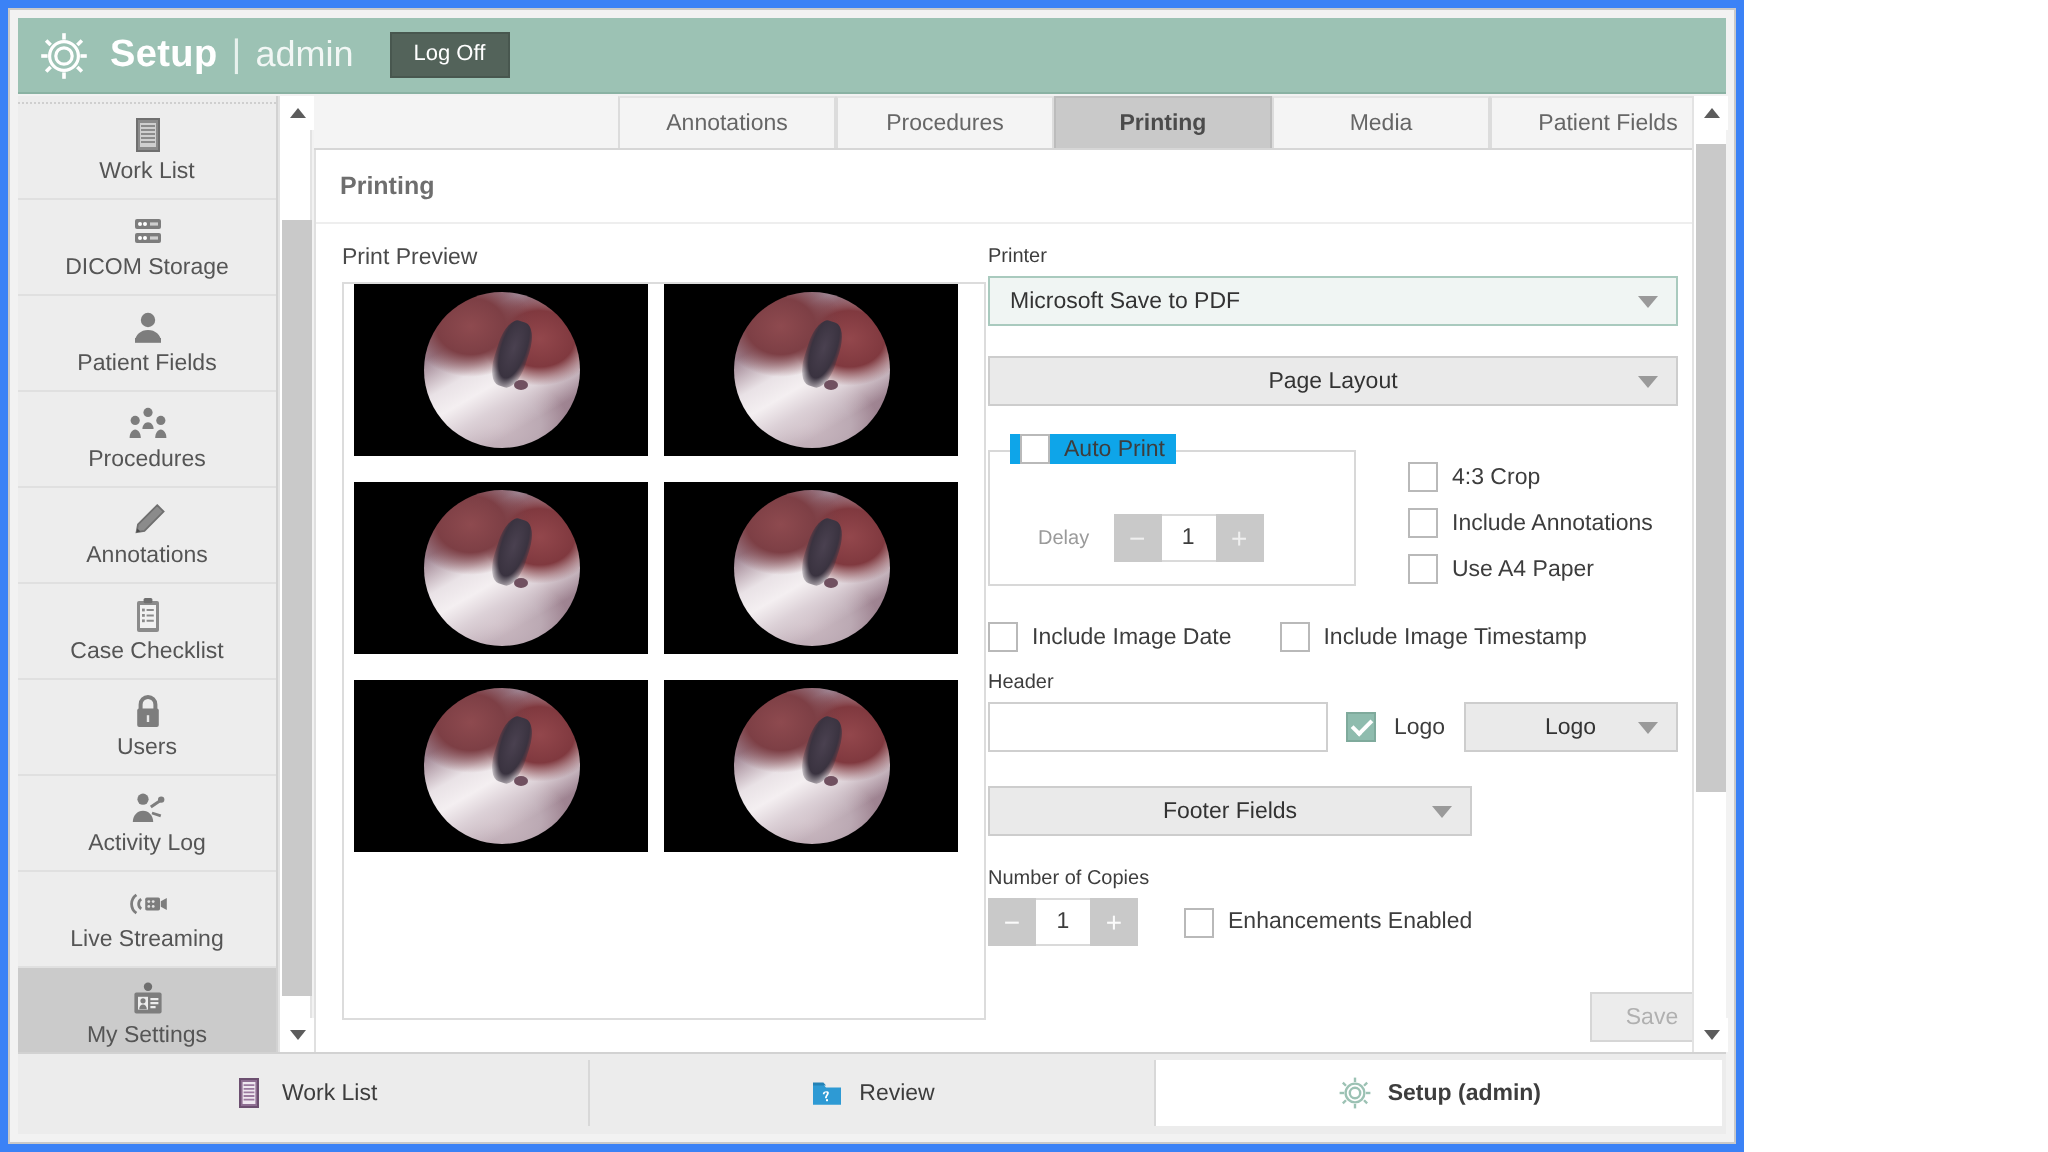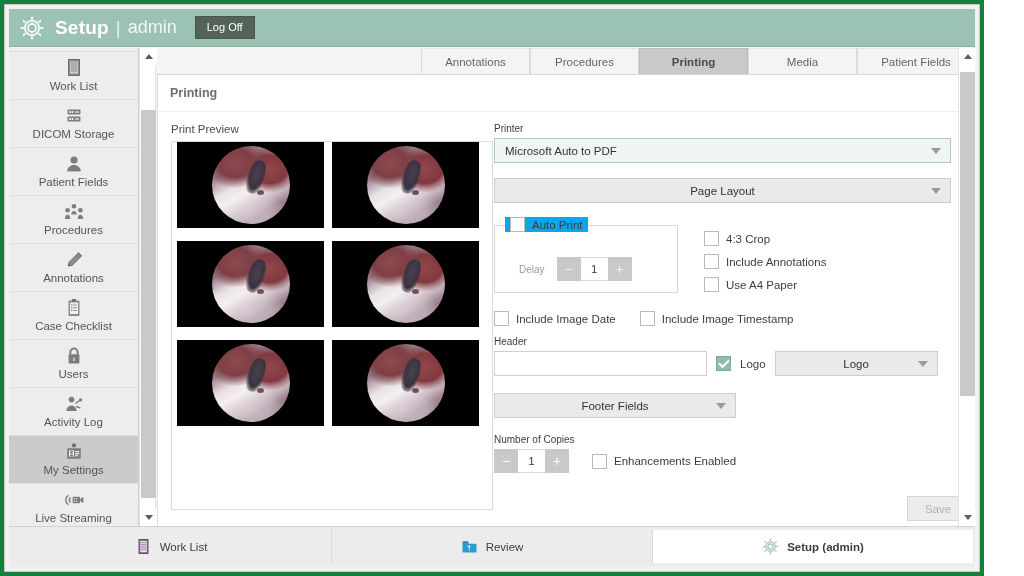--- a/index.html
+++ b/index.html
@@ -4,23 +4,23 @@
 <style>
   * { box-sizing: border-box; margin: 0; padding: 0; }
   html, body {
     width: 1024px; height: 576px;
     font-family: "Liberation Sans", sans-serif;
     background: #ffffff;
     overflow: hidden;
   }
   #app {
     position: relative;
-    width: 984px; height: 576px;
+    width: 872px; height: 576px;
     background: #f2f2f2;
-    border: 4px solid #15803d;
+    border: 4px solid #3b82f6;
     outline: 1px solid #c9c9c9;
     outline-offset: -5px;
   }
 
   
   .titlebar {
     position: absolute; left: 5px; top: 5px; right: 5px; height: 38px;
     background: #9cc2b4;
     display: flex; align-items: center;
     padding-left: 10px;
@@ -401,55 +401,55 @@
           <circle cx="8.5" cy="5.6" r="2.8" fill="#7d7d7d"></circle>
           <path d="M3.4 17c0-3.2 2.3-5.6 5.1-5.6s5.1 2.4 5.1 5.6z" fill="#7d7d7d"></path>
           <path d="M12.4 9.5l5 -3.4" stroke="#7d7d7d" stroke-width="1.5" fill="none"></path>
           <circle cx="17.6" cy="5.8" r="1.6" fill="#7d7d7d"></circle>
           <path d="M13 12.5l4.4 1.4" stroke="#7d7d7d" stroke-width="1.4" fill="none"></path>
         </svg>
       </span>
       <span class="lbl">Activity Log</span>
     </div>
 
-    <div class="side-item selected">
-      <span class="ico">
-        <svg viewBox="0 0 22 20" width="22" height="20">
-          <circle cx="11" cy="3.4" r="2.1" fill="#6f6f6f"></circle>
-          <rect x="4.2" y="6.2" width="13.6" height="10.6" rx="1" fill="#7d7d7d"></rect>
-          <rect x="6" y="8.4" width="5" height="6.4" fill="#ededed"></rect>
-          <circle cx="8.5" cy="10.4" r="1.3" fill="#7d7d7d"></circle>
-          <path d="M6.6 14.6c0-1.3.9-2.3 1.9-2.3s1.9 1 1.9 2.3z" fill="#7d7d7d"></path>
-          <g stroke="#ededed" stroke-width="1.1">
-              <path d="M12.2 9.6h4M12.2 11.6h4M12.2 13.6h2.6"></path>
-            </g>
-        </svg>
-      </span>
-      <span class="lbl">My Settings</span>
-    </div>
-
     <div class="side-item">
       <span class="ico">
         <svg viewBox="0 0 22 20" width="22" height="20">
           <g fill="none" stroke="#7d7d7d" stroke-width="1.4">
             <path d="M5.2 5.4a5.6 5.6 0 000 9.2"></path>
             <path d="M7.6 7.6a2.9 2.9 0 000 4.8"></path>
           </g>
           <rect x="9.6" y="6.8" width="7.4" height="6.4" rx="0.8" fill="#7d7d7d"></rect>
           <path d="M17.4 8.6l3 -1.6v6l-3 -1.6z" fill="#7d7d7d"></path>
           <g fill="#e4e4e4">
               <circle cx="11.4" cy="8.8" r="0.7"></circle>
               <circle cx="13.6" cy="8.8" r="0.7"></circle>
               <circle cx="11.4" cy="11.2" r="0.7"></circle>
               <circle cx="13.6" cy="11.2" r="0.7"></circle>
             </g>
         </svg>
       </span>
       <span class="lbl">Live Streaming</span>
     </div>
+
+    <div class="side-item selected">
+      <span class="ico">
+        <svg viewBox="0 0 22 20" width="22" height="20">
+          <circle cx="11" cy="3.4" r="2.1" fill="#6f6f6f"></circle>
+          <rect x="4.2" y="6.2" width="13.6" height="10.6" rx="1" fill="#7d7d7d"></rect>
+          <rect x="6" y="8.4" width="5" height="6.4" fill="#ededed"></rect>
+          <circle cx="8.5" cy="10.4" r="1.3" fill="#7d7d7d"></circle>
+          <path d="M6.6 14.6c0-1.3.9-2.3 1.9-2.3s1.9 1 1.9 2.3z" fill="#7d7d7d"></path>
+          <g stroke="#ededed" stroke-width="1.1">
+              <path d="M12.2 9.6h4M12.2 11.6h4M12.2 13.6h2.6"></path>
+            </g>
+        </svg>
+      </span>
+      <span class="lbl">My Settings</span>
+    </div>
   </div>
 
   <div class="side-scroll">
     <div class="sb-arrow up">
         <span class="tri-up"></span>
       </div>
     <div class="side-thumb"></div>
     <div class="sb-arrow down">
         <span class="tri-down"></span>
       </div>
@@ -510,21 +510,21 @@
               </div>
           </div>
         </div>
       </div>
     </div>
 
     <div class="settings">
 
       <div class="fld-label">Printer</div>
       <div class="combo accent">
-        <span>Microsoft Auto to PDF</span>
+        <span>Microsoft Save to PDF</span>
         <span class="caret"></span>
       </div>
 
       <div style="height:15px"></div>
       <div class="combo center">
         <span>Page Layout</span>
         <span class="caret"></span>
       </div>
 
       <div style="height:22px"></div>

